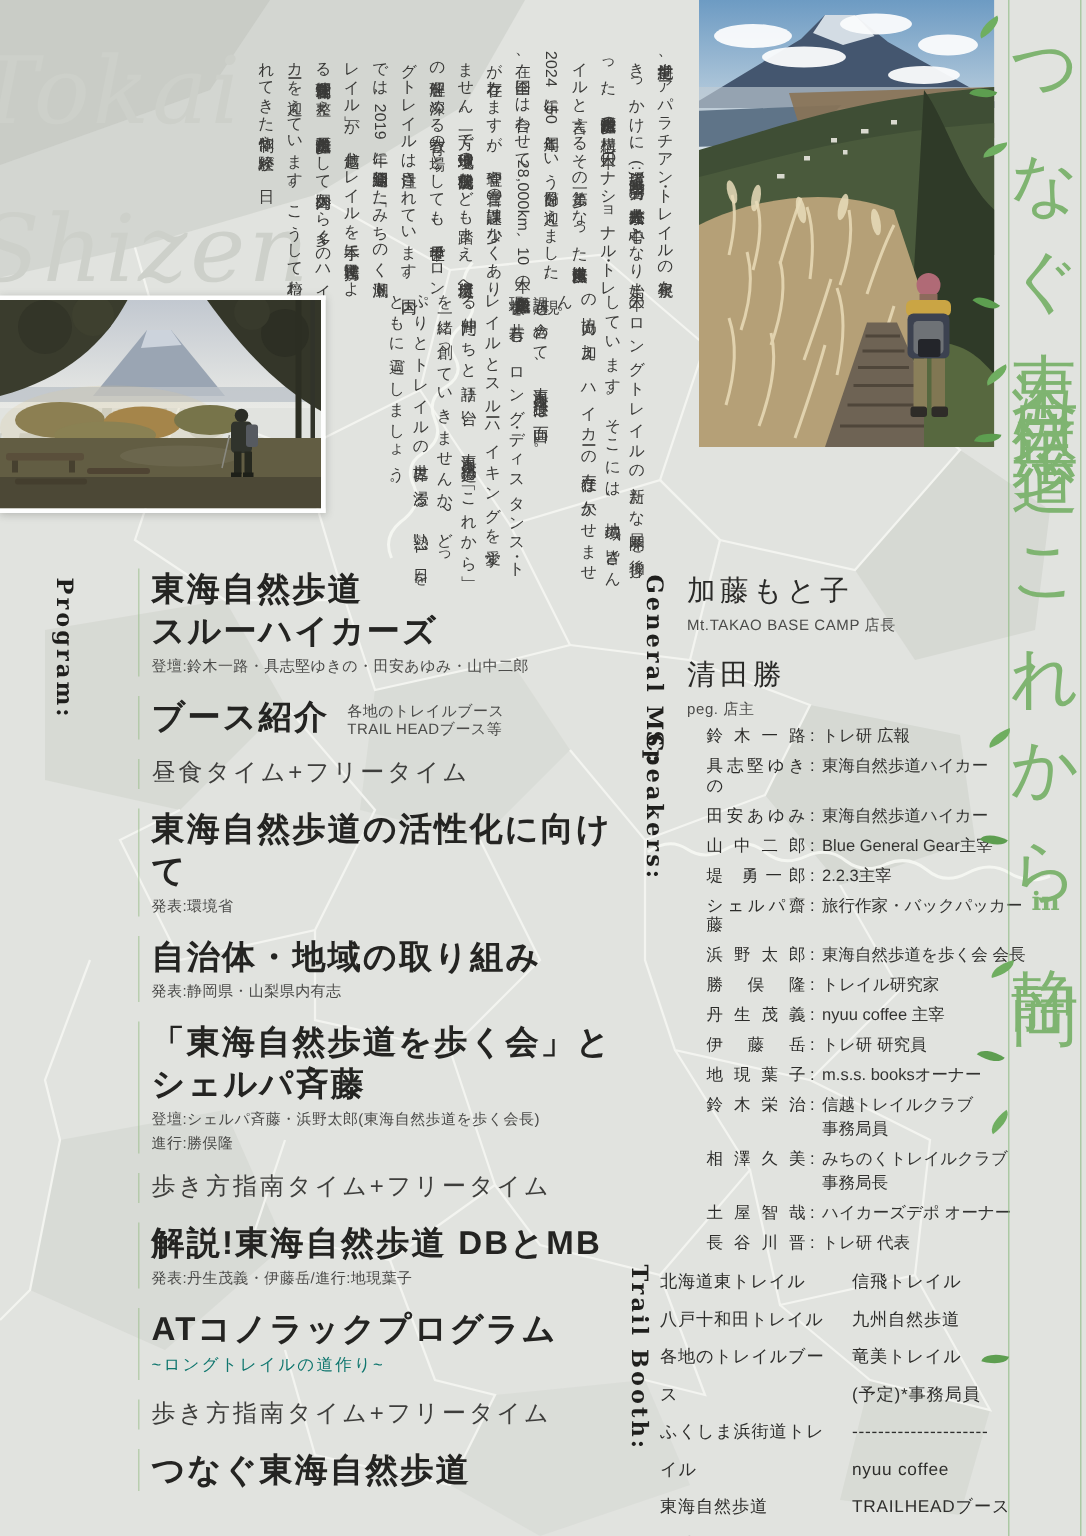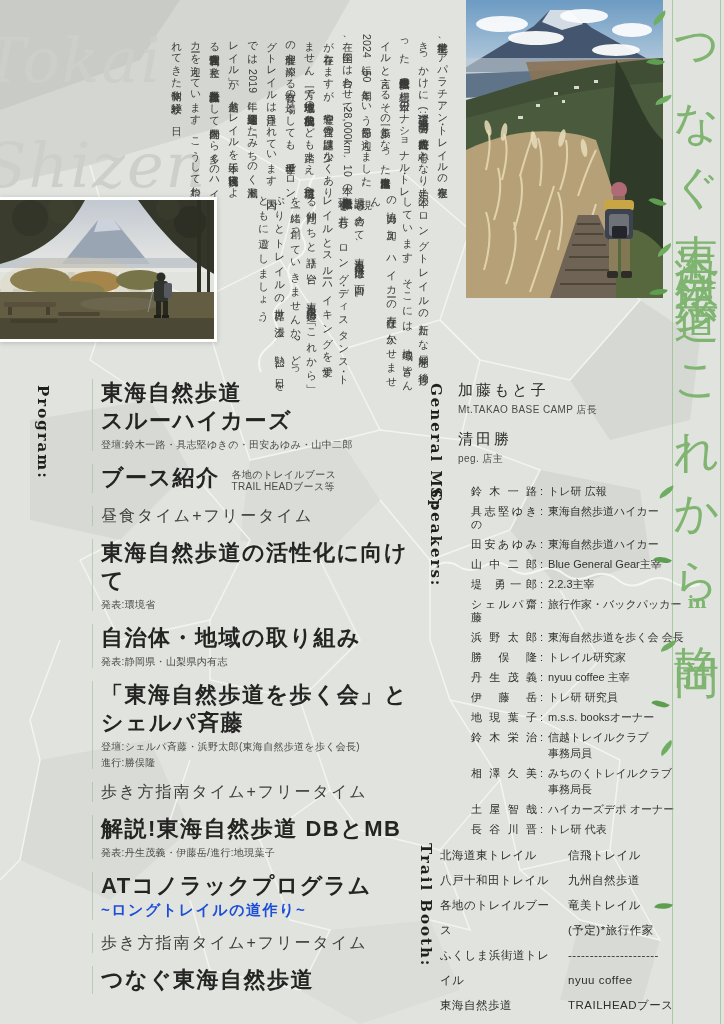--- a/index.html
+++ b/index.html
@@ -37,27 +37,27 @@
   .rot-label{
     position:absolute;z-index:2;writing-mode:vertical-rl;
     font-family:"DejaVu Serif","Liberation Serif",serif;
     font-weight:700;font-size:15px;letter-spacing:2px;color:#1f1f1d;
   }
   
   .program{position:absolute;left:92px;top:379px;width:338px;z-index:2;}
   .p-item{margin-bottom:13px;padding-left:8px;border-left:1px solid rgba(146,186,128,.5);}
   .p-big{font-size:22px;font-weight:600;color:#242422;line-height:28px;letter-spacing:1.5px;}
   .p-med{font-size:16px;font-weight:400;color:#3e3e3c;letter-spacing:2px;line-height:20px;}
-  .p-subtitle{font-size:15px;font-weight:700;color:#1d4ed8;letter-spacing:1.5px;line-height:20px;}
+  .p-subtitle{font-size:11px;font-weight:400;color:#0f766e;letter-spacing:1.5px;line-height:20px;}
   .p-sub{font-size:10px;color:#4b4b49;margin-top:3px;letter-spacing:.3px;line-height:13px;}
   .p-head-row{display:flex;align-items:flex-start;}
   .p-note{font-size:10px;color:#4b4b49;line-height:12px;margin:5px 0 0 12px;letter-spacing:.3px;}
   
   .gmc{position:absolute;left:458px;top:381px;z-index:2;}
-  .gmc-name{font-size:15px;letter-spacing:3px;color:#2a2a28;}
+  .gmc-name{font-size:19px;letter-spacing:3px;color:#2a2a28;}
   .gmc-role{font-size:10px;color:#4b4b49;margin:3px 0 13px;letter-spacing:.4px;}
   
   .speakers{position:absolute;left:455px;top:485px;width:218px;z-index:2;font-size:11px;margin-left:16px;}
   .sp-row{display:flex;margin-bottom:7px;line-height:13px;}
   .sp-name{display:inline-block;width:66px;flex:none;text-align:justify;text-align-last:justify;color:#2c2c2a;}
   .sp-colon{flex:none;margin:0 5px 0 3px;color:#2c2c2a;}
   .sp-role{color:#333331;}
   .sp-role2{margin-top:3px;}
   
   .trailbooth{position:absolute;left:440px;top:843px;z-index:2;display:flex;font-size:11.5px;color:#2e2e2c;letter-spacing:.5px;}
@@ -425,21 +425,21 @@
       <div>各地のトレイルブース</div>
       <div>ふくしま浜街道トレイル</div>
       <div>東海自然歩道</div>
       <div>信越トレイル</div>
 
     </div>
     <div class="tb-col">
       <div>信飛トレイル</div>
       <div>九州自然歩道</div>
       <div>竜美トレイル</div>
-      <div>(予定)*旅行作家</div>
+      <div>(予定)*事務局員</div>
       <div>---------------------</div>
       <div>nyuu coffee</div>
       <div>TRAILHEADブース</div>
     </div>
   </div>
 
   <div class="title-strip">
     <div class="title-text"><span>つなぐ東海自然歩道、これから</span><span class="title-in">in</span><span>静岡</span></div>
   </div>
 

